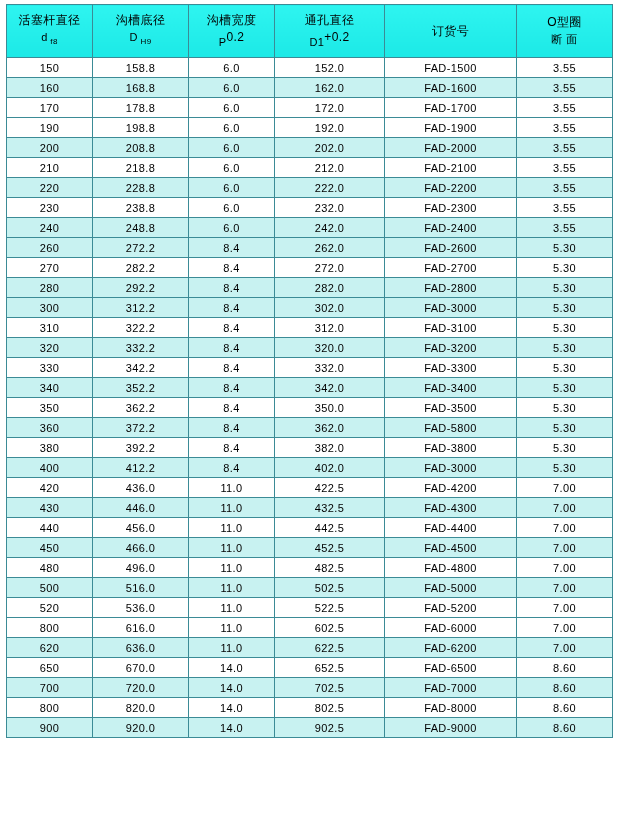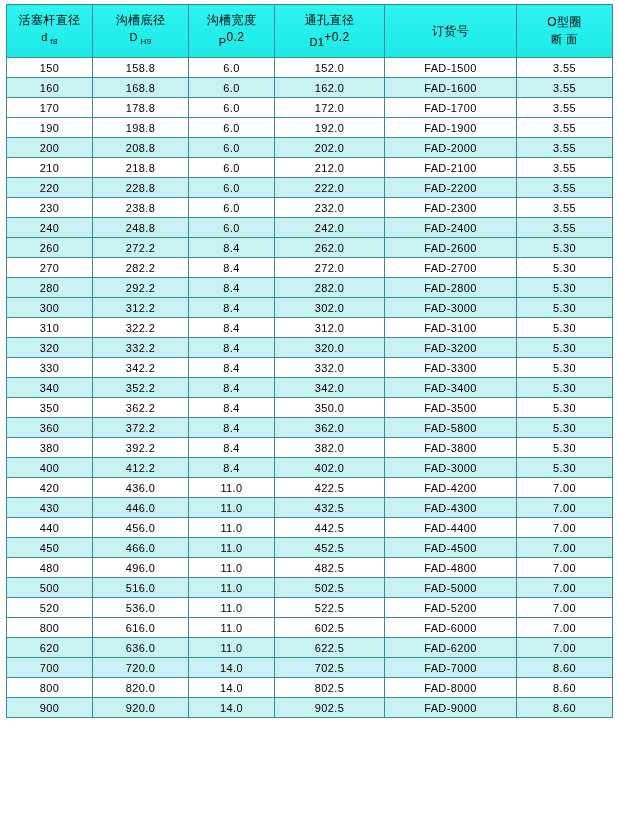--- a/index.html
+++ b/index.html
@@ -338,20 +338,28 @@
           <td>7.00</td>
         </tr>
         <tr class="even">
           <td>620</td>
           <td>636.0</td>
           <td>11.0</td>
           <td>622.5</td>
           <td>FAD-6200</td>
           <td>7.00</td>
         </tr>
+        <tr class="odd">
+          <td>650</td>
+          <td>670.0</td>
+          <td>14.0</td>
+          <td>652.5</td>
+          <td>FAD-6500</td>
+          <td>8.60</td>
+        </tr>
         <tr class="even">
           <td>700</td>
           <td>720.0</td>
           <td>14.0</td>
           <td>702.5</td>
           <td>FAD-7000</td>
           <td>8.60</td>
         </tr>
         <tr class="odd">
           <td>800</td>

